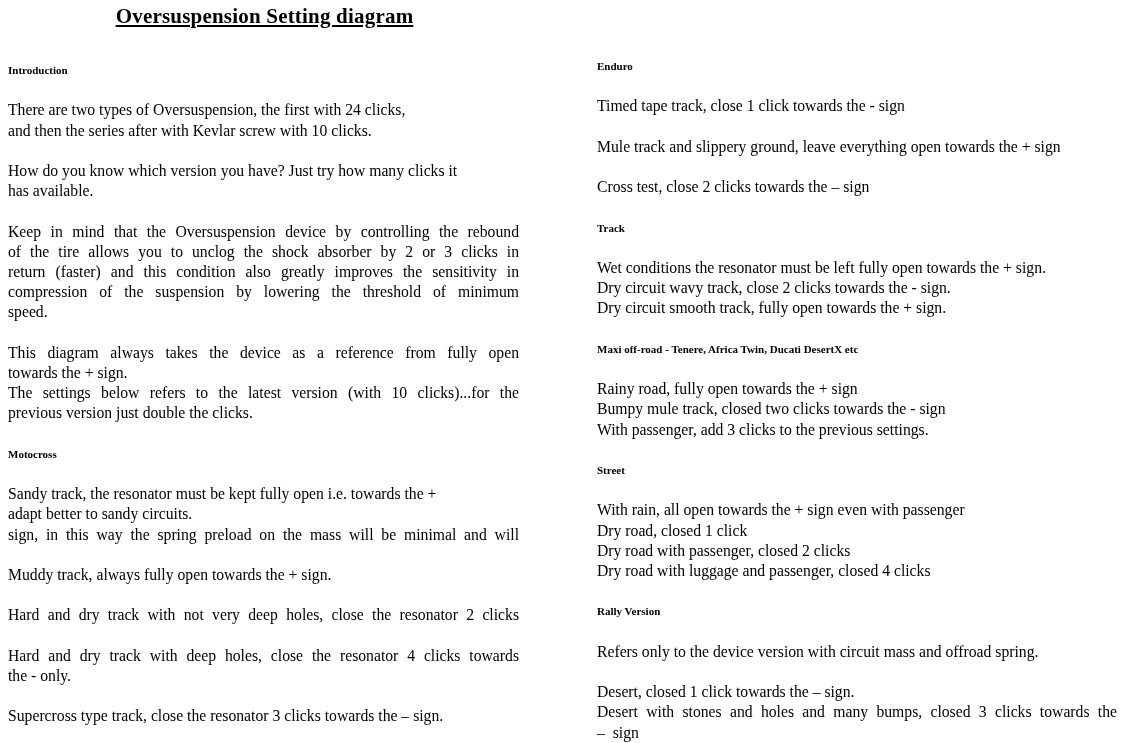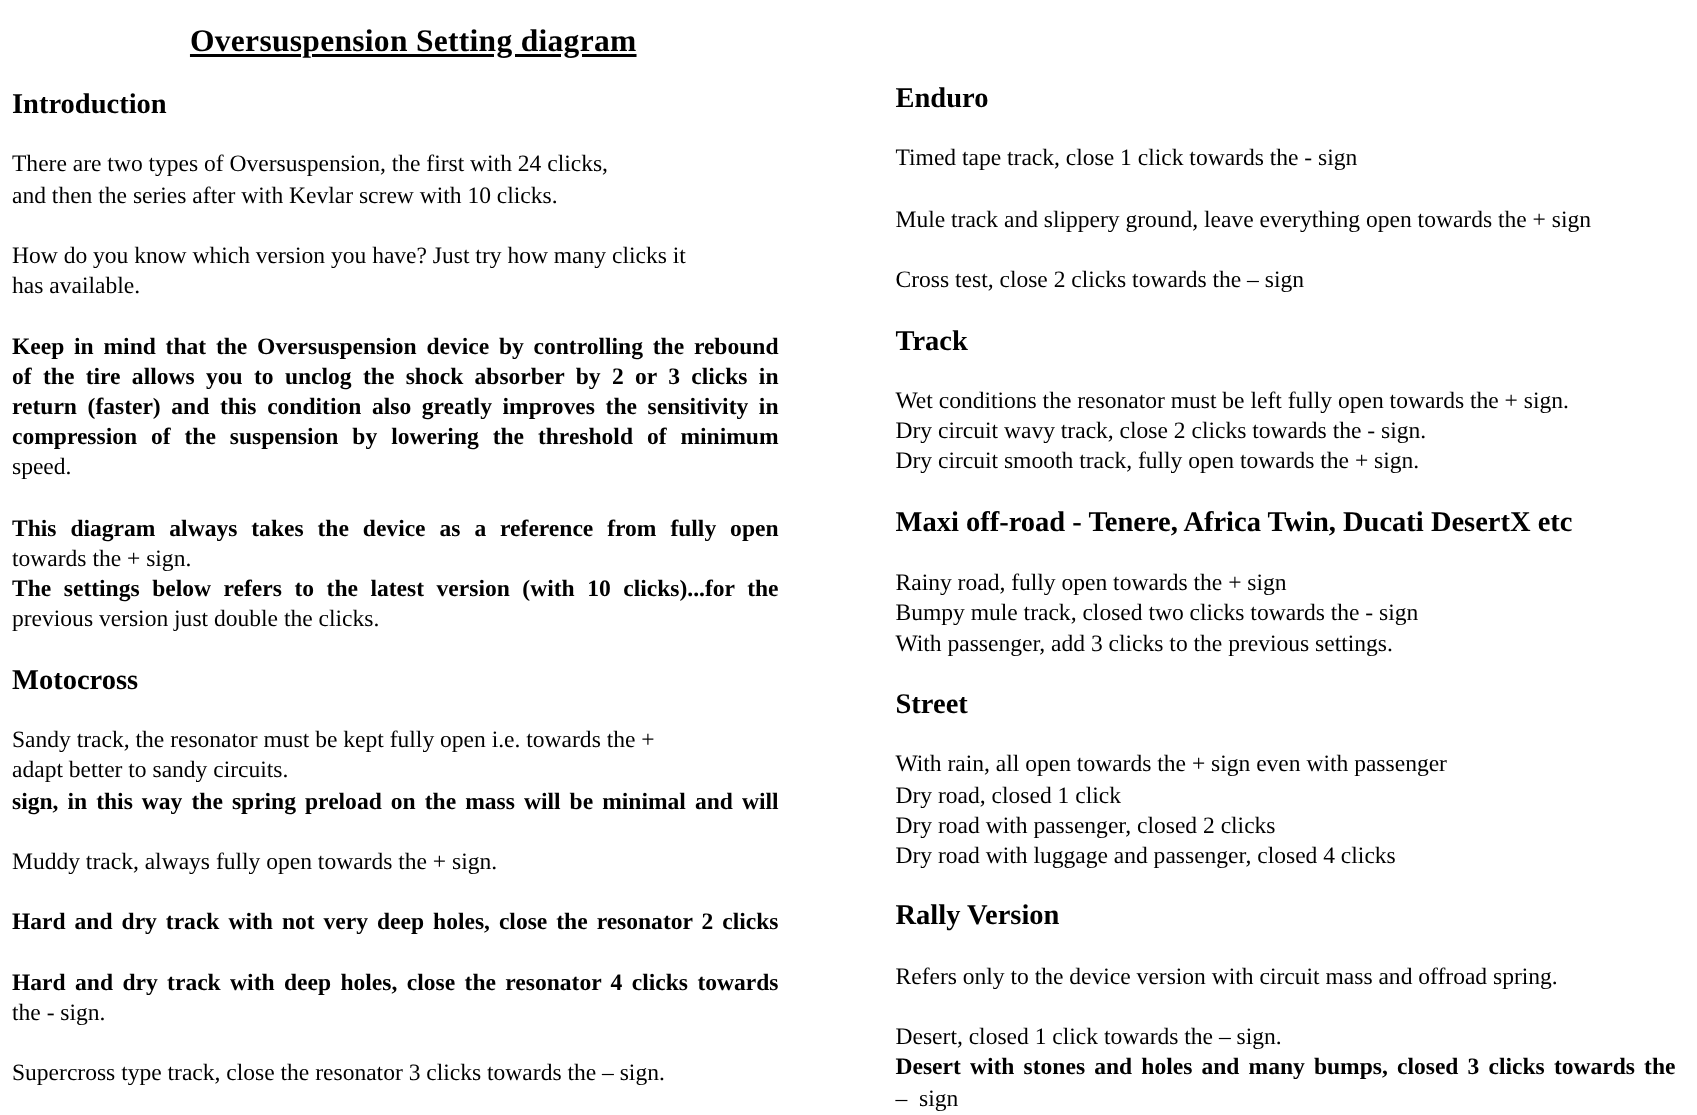--- a/index.html
+++ b/index.html
@@ -16,21 +16,21 @@
     height: 743px;
     background: #ffffff;
     font-family: "Liberation Serif", serif;
     color: #000000;
   }
   .title {
     position: absolute;
     left: 0;
     top: 3px;
     width: 527px;
-    margin: 12px;
+    margin: 1px;
     text-align: center;
     font-size: 21px;
     font-weight: bold;
     text-decoration: underline;
     letter-spacing: 0.2px;
   }
   .col {
     position: absolute;
     font-size: 15.7px;
     line-height: 20.2px;
@@ -43,30 +43,29 @@
   .col-right {
     left: 597px;
     top: 56px;
     width: 520px;
   }
   .block {
     margin: 0 0 20.2px 0;
   }
   .block.heading {
     font-weight: bold;
-    font-size: 19px;
+    font-size: 11px;
   }
   .line {
     white-space: pre;
   }
   .line.just {
     white-space: normal;
     text-align: justify;
     text-align-last: justify;
-    font-weight: bold;
   }
 </style>
 </head>
 <body>
 
 <div class="page">
   <h1 class="title">Oversuspension Setting diagram</h1>
   <div class="col col-left" id="col-left">
       <div class="block heading">Introduction</div>
       <div class="block">
@@ -97,21 +96,21 @@
         <div class="line just">sign, in this way the spring preload on the mass will be minimal and will</div>
       </div>
       <div class="block">
         <div class="line">Muddy track, always fully open towards the + sign.</div>
       </div>
       <div class="block">
         <div class="line just">Hard and dry track with not very deep holes, close the resonator 2 clicks</div>
       </div>
       <div class="block">
         <div class="line just">Hard and dry track with deep holes, close the resonator 4 clicks towards</div>
-        <div class="line">the - sign.</div>
+        <div class="line">the - only.</div>
       </div>
       <div class="block">
         <div class="line">Supercross type track, close the resonator 3 clicks towards the – sign.</div>
       </div>
     </div>
   <div class="col col-right" id="col-right">
       <div class="block heading">Enduro</div>
       <div class="block">
         <div class="line">Timed tape track, close 1 click towards the - sign</div>
       </div>

